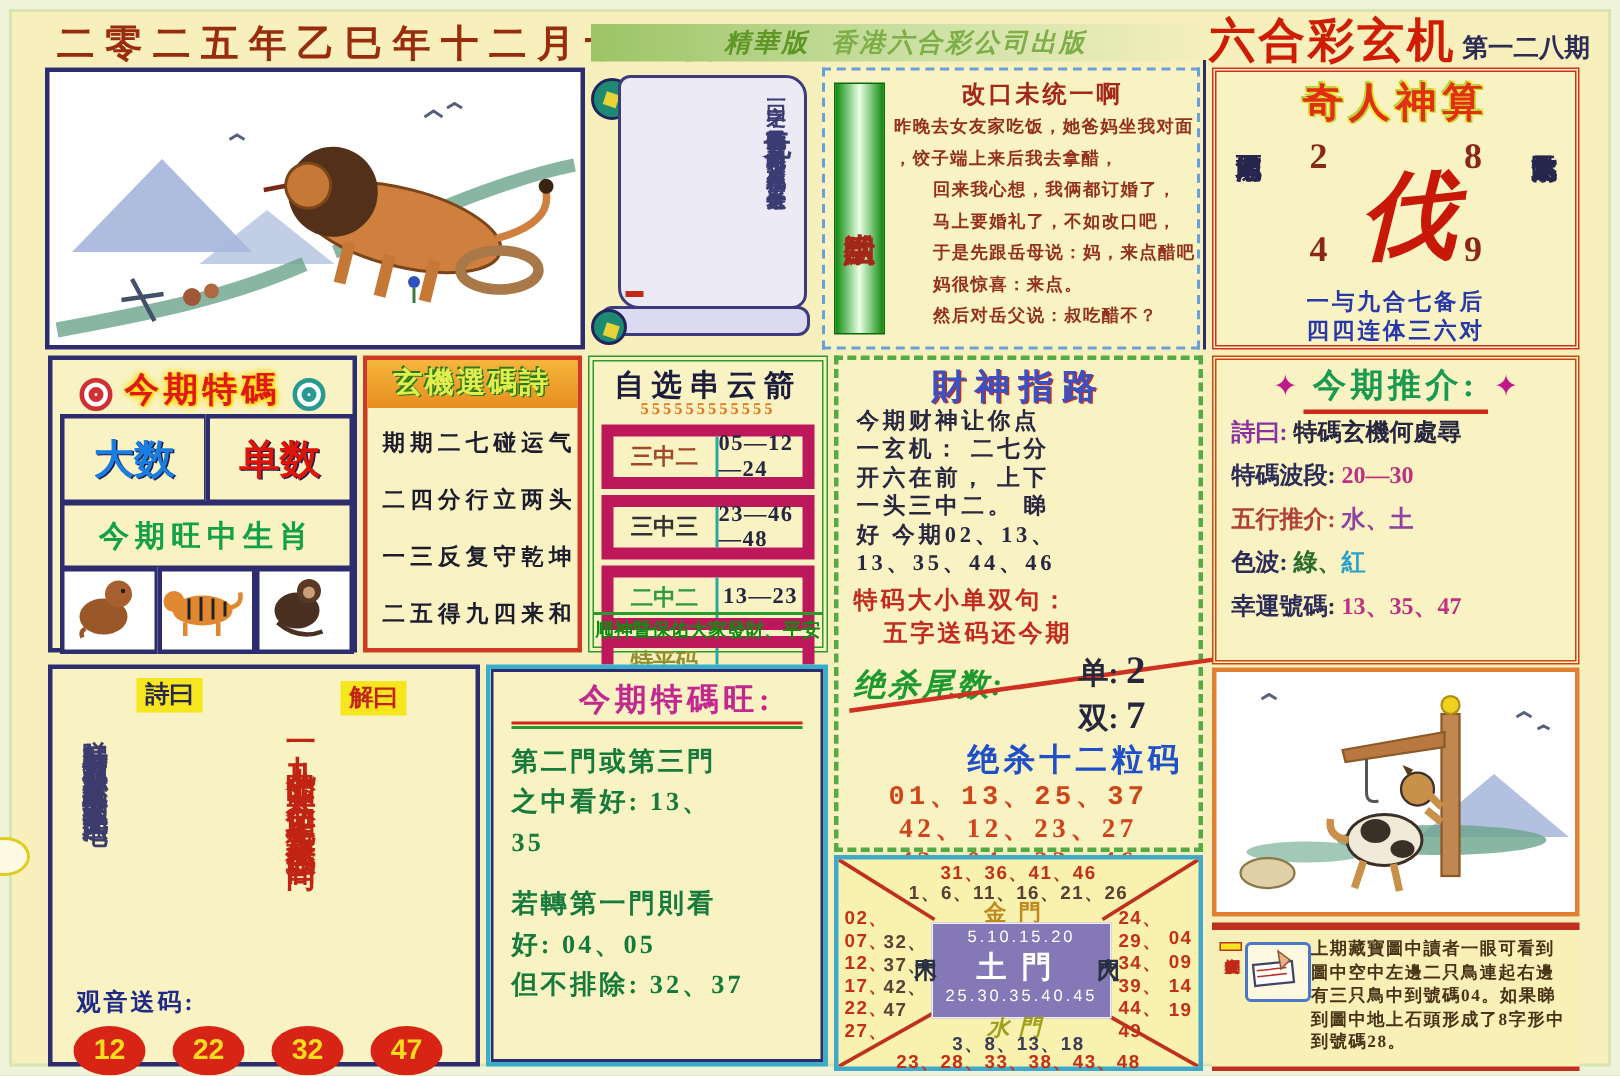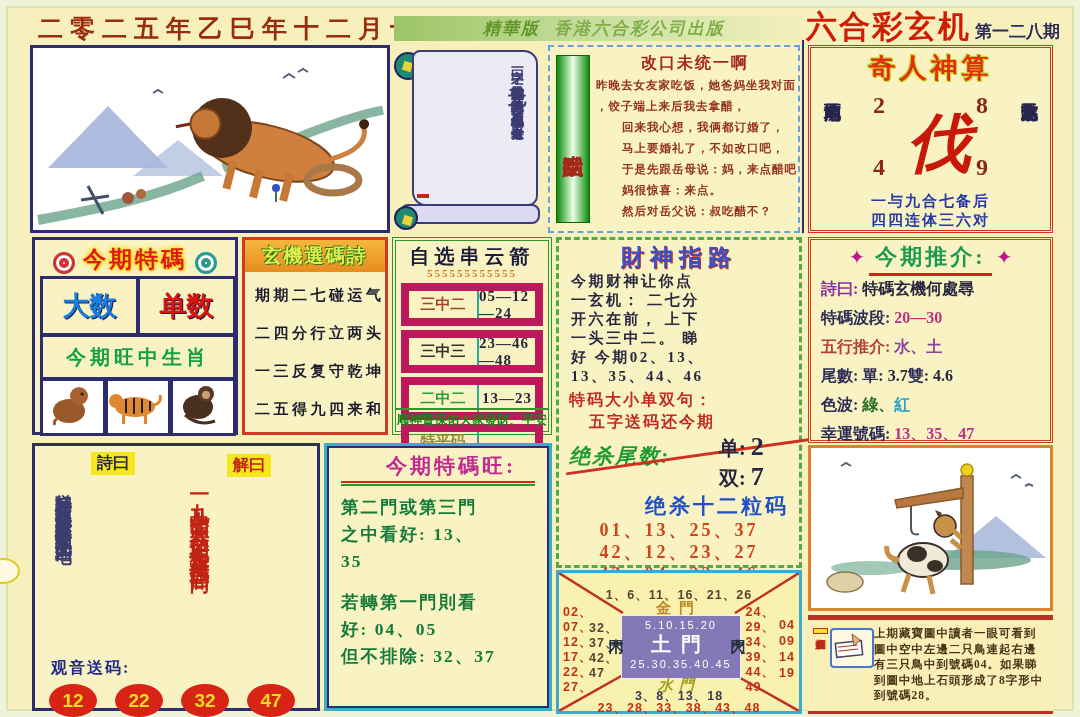--- a/index.html
+++ b/index.html
@@ -285,36 +285,35 @@
     <div class="abs csred" style="left:10px;top:150px;">特码大小单双句：</div>
     <div class="abs csred" style="left:30px;top:172px;">五字送码还今期</div>
     <div class="abs killtitle" style="left:10px;top:202px;">绝杀尾数:</div>
     <div class="abs kt" style="left:160px;top:192px;">
       <span>单:</span> <span class="ktnum">2</span>
     </div>
     <div class="abs kt" style="left:160px;top:222px;">
       <span>双:</span> <span class="ktnum">7</span>
     </div>
     <div class="abs k12title" style="left:0;top:252px;width:100%;text-align:center;">绝杀十二粒码</div>
-    <div class="abs k12row" style="left:0;top:278px;width:100%;text-align:center;">01、13、25、37</div>
+    <div class="abs k12row" style="left:0;top:278px;width:100%;text-align:center;font-family:Liberation Mono, monospace;">01、13、25、37</div>
     <div class="abs k12row" style="left:0;top:300px;width:100%;text-align:center;">42、12、23、27</div>
     <div class="abs k12row" style="left:0;top:322px;width:100%;text-align:center;">43、04、22、46</div>
   </div>
 
   <div class="panel rcbox" style="left:808px;top:237px;width:245px;height:206px;">
     <div class="abs" style="left:0;top:2px;width:100%;text-align:center;white-space:nowrap;">
       <span class="diamond">✦</span>
       <span class="rctitle">今期推介:</span>
       <span class="diamond">✦</span>
     </div>
     <div class="abs" style="left:10px;top:34px;width:230px;">
       <div class="rcrow"><span class="rl2">詩曰:</span> <span class="rv1">特碼玄機何處尋</span></div>
       <div class="rcrow"><span class="rl">特碼波段:</span> <span class="rvmag">20—30</span></div>
       <div class="rcrow"><span class="rl3">五行推介:</span> <span class="rvpur">水、土</span></div>
-      <div class="rcrow"><span class="rl">尾數: 單:</span> <span class="rv1">3.7</span><span class="rl">雙:</span> <span class="rv1">4.6</span></div>
       <div class="rcrow"><span class="rl">色波:</span> <span class="rvgreen">綠、</span><span class="rvcyan">紅</span></div>
       <div class="rcrow"><span class="rl">幸運號碼:</span> <span class="rvmag">13、35、47</span></div>
     </div>
   </div>
 
   <div class="panel vsbox" style="left:32px;top:443px;width:288px;height:268px;">
     <div class="abs lab" style="left:56px;top:6px;color:#26264e;">詩曰</div>
     <div class="abs lab" style="left:192px;top:8px;color:#c22414;">解曰</div>
     <div class="abs vtext shicol" style="left:12px;top:34px;height:168px;">
       <span>睇好三行六個数</span><span>其中似與八有緣</span><span>三五今期十取三</span><span>二字配六连四七</span>
@@ -347,20 +346,21 @@
     </div>
   </div>
 
   <div class="panel gatebox" style="left:556px;top:570px;width:246px;height:144px;">
     <svg class="abs" style="left:0;top:0;" width="240" height="138" viewBox="0 0 240 138">
       <line x1="0" y1="0" x2="64" y2="40" stroke="#c03020" stroke-width="2.5"></line>
       <line x1="240" y1="0" x2="176" y2="40" stroke="#c03020" stroke-width="2.5"></line>
       <line x1="0" y1="138" x2="64" y2="102" stroke="#c03020" stroke-width="2.5"></line>
       <line x1="240" y1="138" x2="176" y2="102" stroke="#c03020" stroke-width="2.5"></line>
     </svg>
+    <div class="abs gnum gred" style="left:0;top:1px;width:100%;text-align:center;">31、36、41、46</div>
     <div class="abs gnum gdark" style="left:0;top:14px;width:100%;text-align:center;">1、6、11、16、21、26</div>
     <div class="abs glabel" style="left:0;top:26px;width:100%;text-align:center;color:#c08820;letter-spacing:8px;">金門</div>
     <div class="abs earth" style="left:62px;top:42px;width:118px;height:62px;">
       <div class="earthnum" style="margin-top:3px;">5.10.15.20</div>
       <div class="earthname">土門</div>
       <div class="earthnum">25.30.35.40.45</div>
     </div>
     <div class="abs gnum gred" style="left:4px;top:32px;line-height:15px;">
       <div>02、</div>
         <div>07、</div>

